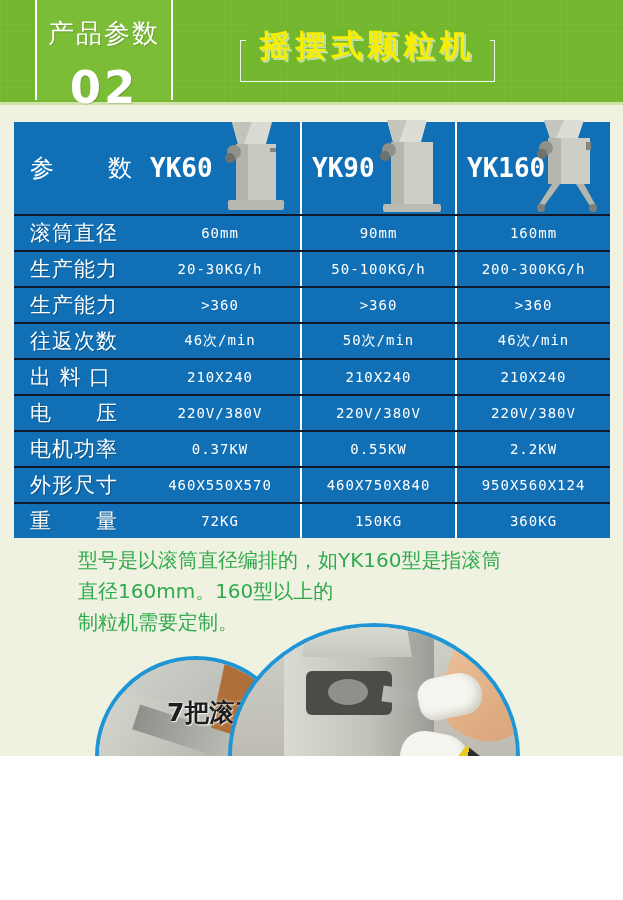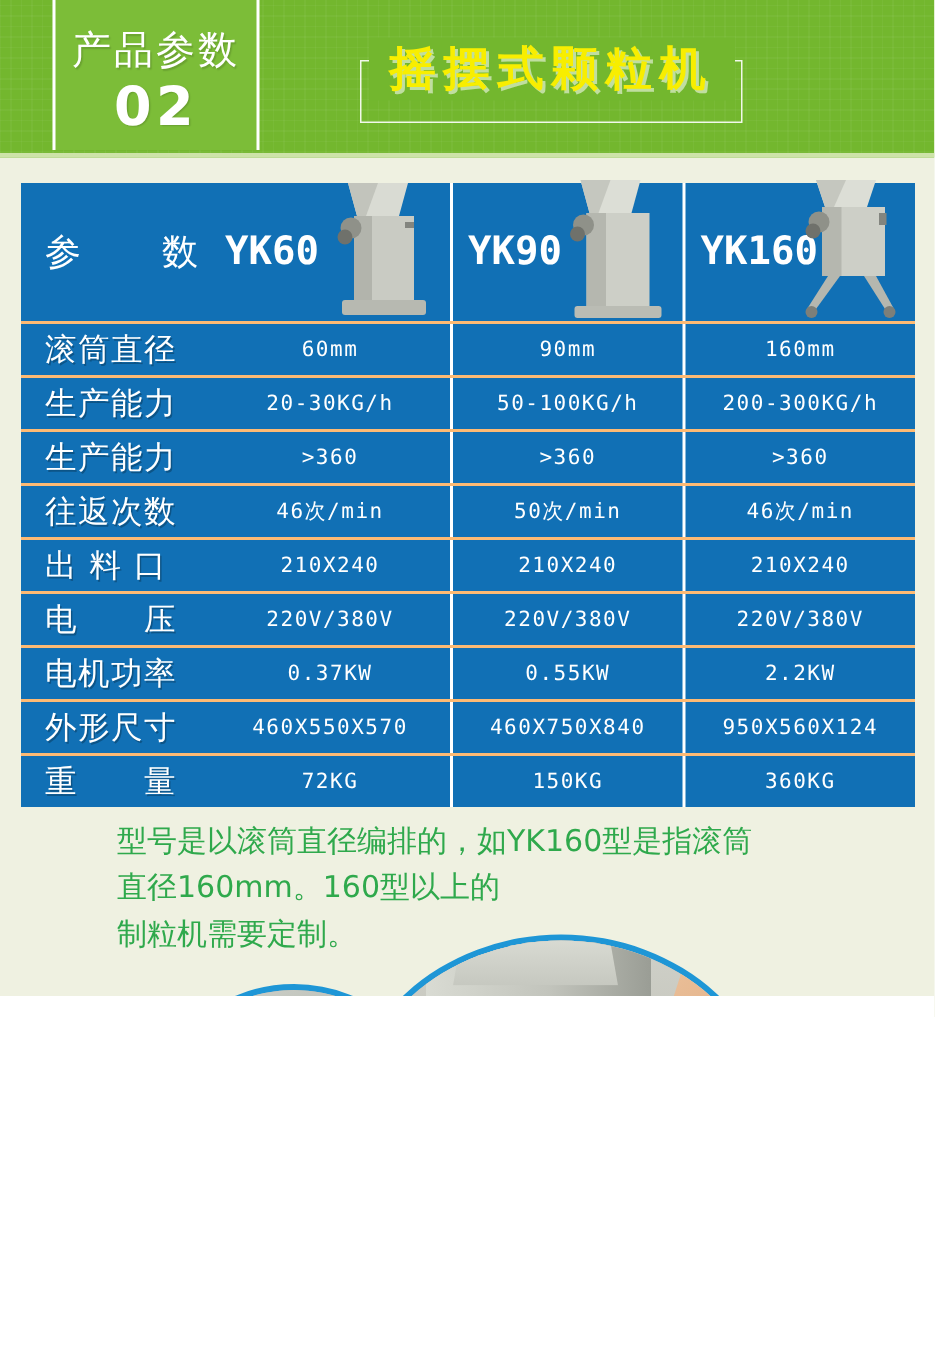--- a/index.html
+++ b/index.html
@@ -1,45 +1,45 @@
 <!DOCTYPE html>
 <html><head>
 <meta charset="utf-8">
 <style>
   * { margin:0; padding:0; box-sizing:border-box; }
   html,body { width:623px; }
   body { font-family:"DejaVu Sans","Liberation Sans",sans-serif; }
-  .page { position:relative; width:623px; height:664px; background:#eff1e1; overflow:hidden; }
+  .page { position:relative; width:623px; height:756px; background:#eff1e1; overflow:hidden; }
 
   
   .header { position:absolute; left:0; top:0; width:623px; height:105px;
             background:#73b72e; border-bottom:3px solid #cde3a8;
             background-image:repeating-linear-gradient(0deg, rgba(255,255,255,.04) 0 1px, transparent 1px 7px),
                              repeating-linear-gradient(90deg, rgba(255,255,255,.04) 0 1px, transparent 1px 7px); }
   .badge { position:absolute; left:35px; top:0; width:138px; height:100px;
            background:#7cbd38; border-left:2px solid #fff; border-right:2px solid #fff;
            text-align:center; color:#fff; }
   .badge-title { font-size:26px; letter-spacing:2px; margin-top:16px; text-shadow:1px 1px 1px rgba(0,0,0,.15); }
-  .badge-num { font-size:36px; font-weight:bold; letter-spacing:3px; margin-top:0; text-shadow:1px 1px 1px rgba(0,0,0,.15); }
+  .badge-num { font-size:45px; font-weight:bold; letter-spacing:3px; margin-top:10px; text-shadow:1px 1px 1px rgba(0,0,0,.15); }
   .title-frame { position:absolute; left:240px; top:40px; width:255px; height:42px;
                  border:1px solid rgba(255,255,255,.9); }
   .main-title { position:absolute; left:50%; top:-16px; transform:translateX(-50%);
                 background:#73b72e; padding:0 14px; white-space:nowrap;
                 font-size:31px; font-weight:bold; letter-spacing:5px; color:#f8ee00;
                 text-shadow:2px 2px 0 rgba(255,255,255,.55); }
   .sub-title { position:absolute; left:0; right:0; top:19px; text-align:center;
                font-family:"DejaVu Serif","Liberation Serif",serif; font-style:italic;
                font-size:13px; color:#efe9a0; letter-spacing:1px; }
 
   
   .spec-table { position:absolute; left:14px; top:122px; width:596px; background:#1170b5; }
   .t-row { display:grid; grid-template-columns:126px 160px 155px 155px; color:#fff; }
   .t-row .c3, .t-row .c4 { border-left:2px solid #fff; }
   .t-head { height:92px;border-radius:26px; }
-  .t-data { height:36px; border-top:2px solid #fdba74; }
+  .t-data { height:36px; border-top:2px solid #0f172a; }
   .cell { display:flex; align-items:center; justify-content:center; overflow:visible; }
   .cell-label { justify-content:flex-start; padding-left:16px; font-size:21px;
                 letter-spacing:1px; text-shadow:1px 1px 0 rgba(0,0,0,.25); white-space:nowrap; }
   .cell-val { font-family:"DejaVu Sans Mono","Liberation Mono",monospace; font-size:14px;
               letter-spacing:1px; white-space:nowrap; }
   .head-cell { position:relative; display:flex; align-items:center; }
   .param-head { font-size:24px; padding-left:16px; letter-spacing:2px; }
   .model-name { font-size:26px; font-weight:bold; font-family:"DejaVu Sans Mono","Liberation Mono",monospace;
                 margin-left:10px; white-space:nowrap;text-align:right; }
   .machine { position:absolute; right:2px; top:-4px; }

